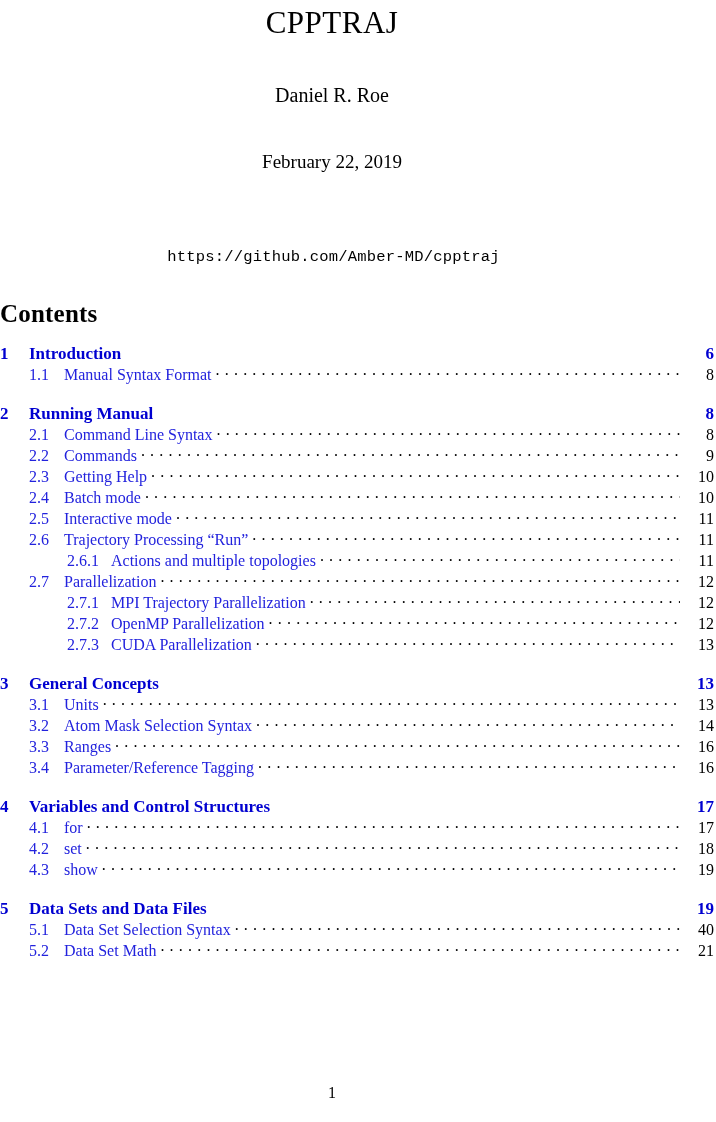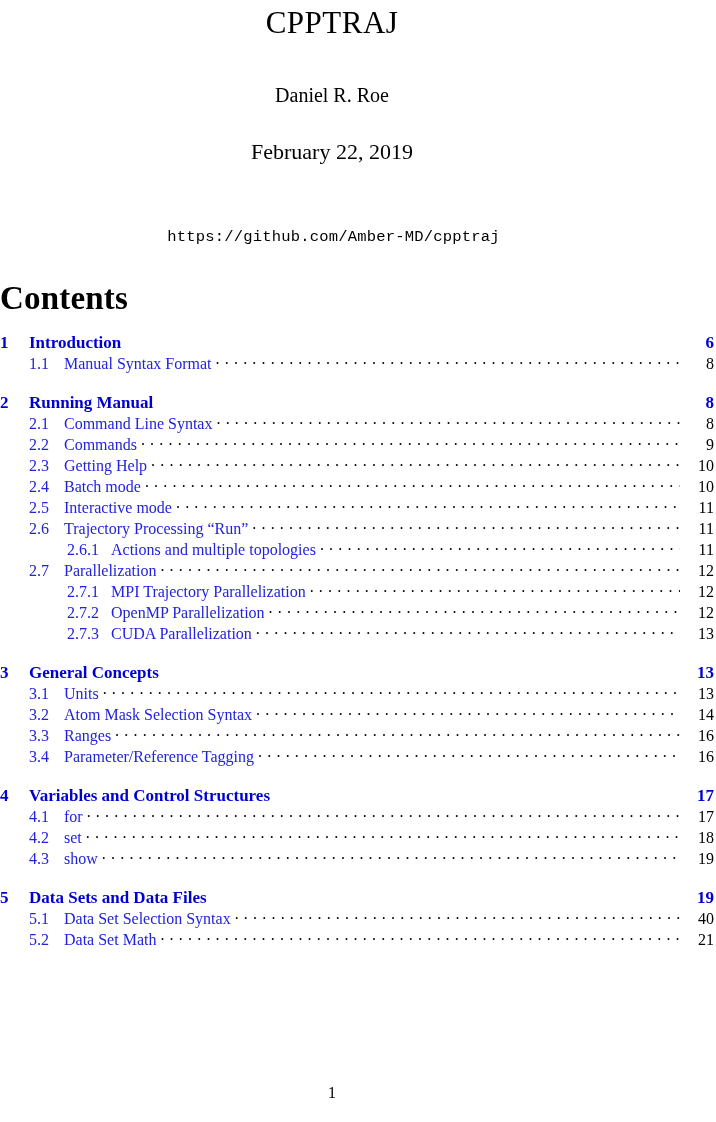--- a/index.html
+++ b/index.html
@@ -35,42 +35,42 @@
     margin: 0;
     font-weight: normal;
   }
   .doc-author {
     font-size: 20px;
     margin: 0;
     padding-top: 44px;
     font-weight: normal;
   }
   .doc-date {
-    font-size: 22px;
-    margin: 4px;
+    font-size: 19px;
+    margin: 16px;
     padding-top: 28px;
     font-weight: normal;
   }
   .doc-url-wrap {
     padding-top: 58px;
     text-align: center;
     padding-left: 9px;
   }
   .doc-url {
     font-family: "Liberation Mono", "DejaVu Sans Mono", monospace;
     font-size: 15.5px;
     letter-spacing: 0.2px;
     color: #000000;
     position: relative;
     left: -3px;
   }
 
   
   .contents-heading {
-    font-size: 33px;
+    font-size: 25px;
     font-weight: bold;
     margin: 0;
     padding-top: 34px;
     padding-bottom: 6px;
     text-align: left;
     letter-spacing: 0.2px;
   }
 
   
   .toc {

